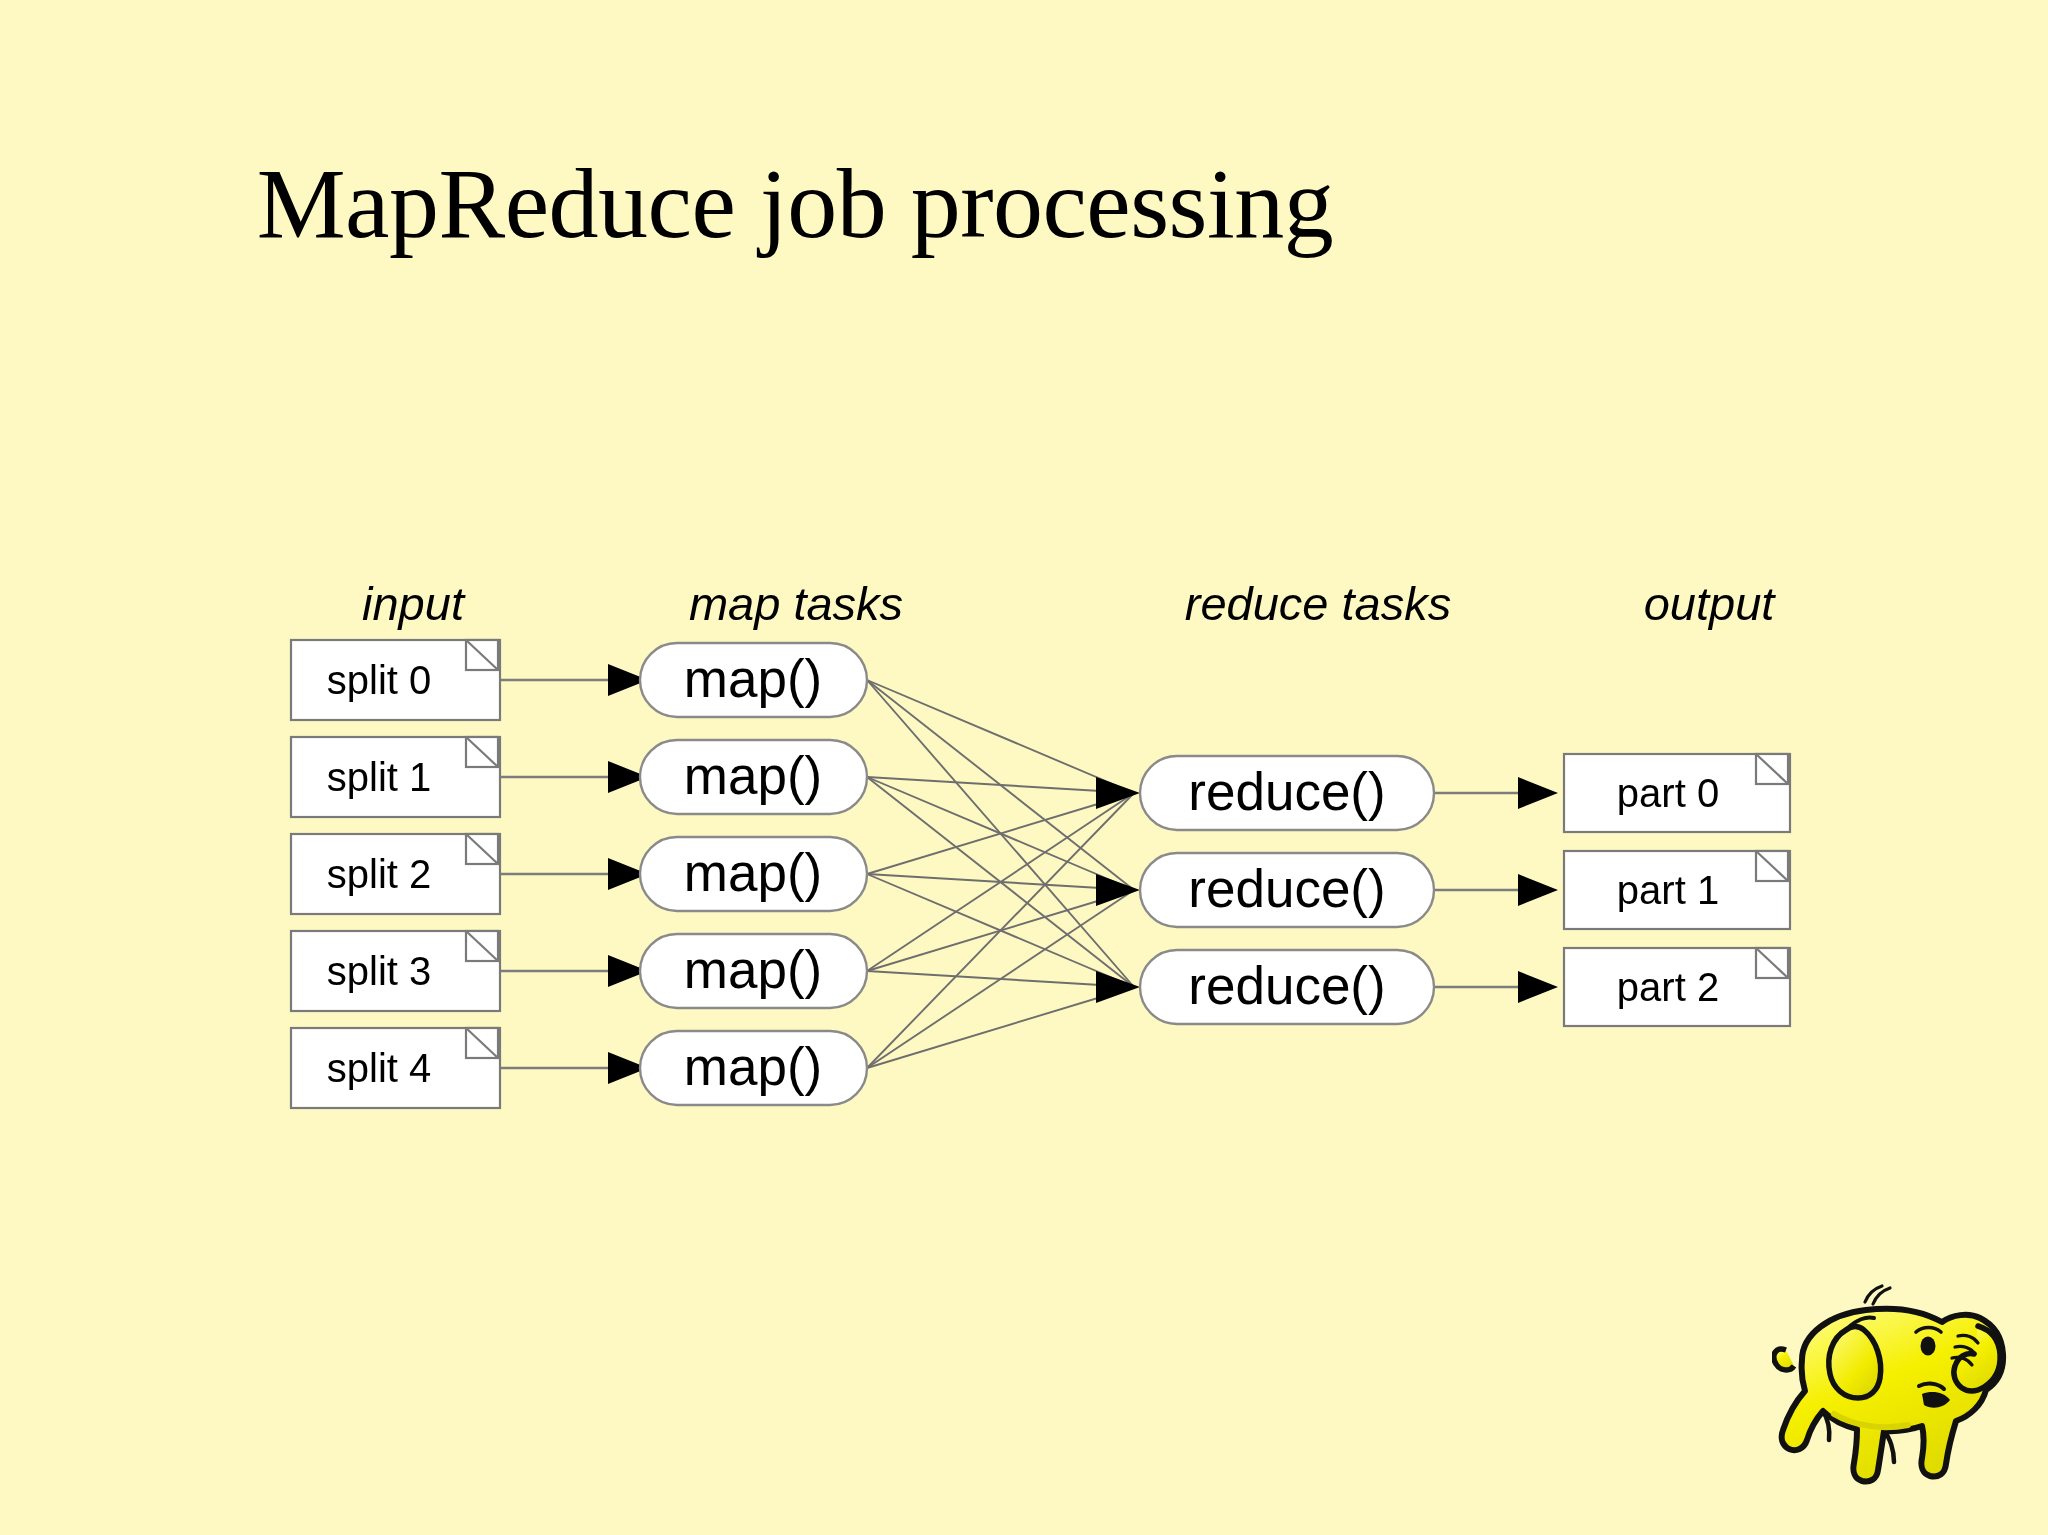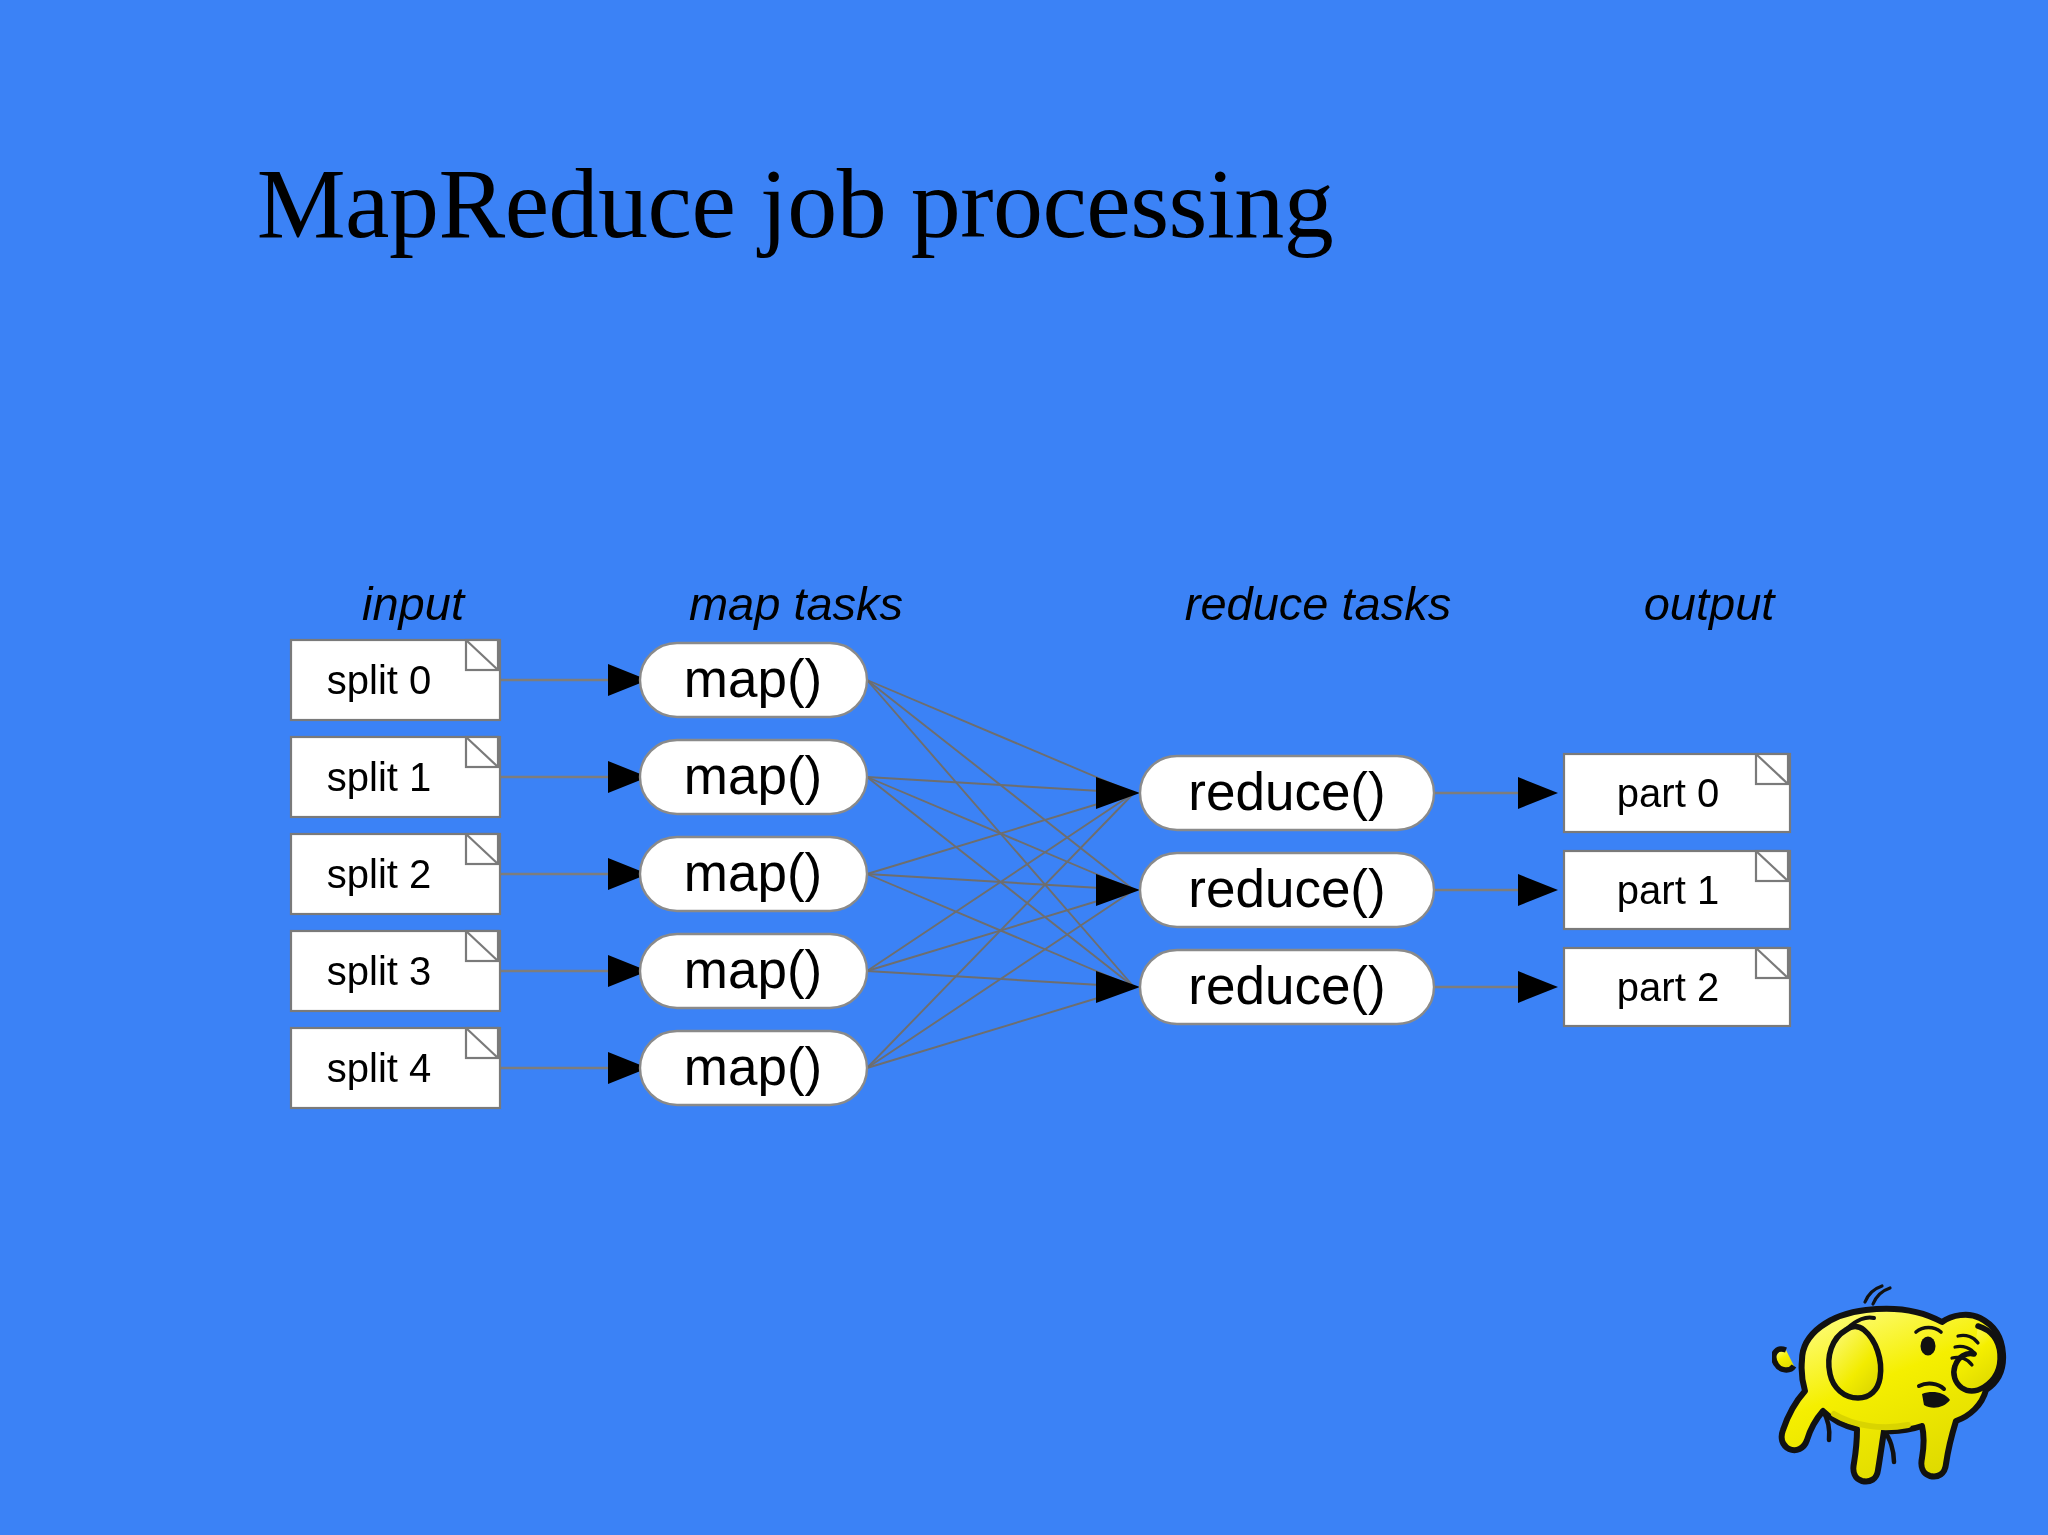--- a/index.html
+++ b/index.html
@@ -14,21 +14,21 @@
     position: relative;
     overflow: hidden;
     font-family: "Liberation Sans", sans-serif;
     -webkit-font-smoothing: antialiased;
   }
   #slide {
     position: absolute;
     left: 0; top: 0;
     width: 2048px;
     height: 1535px;
-    background: #3b82f6;
+    background: #fef9c3;
   }
   .slide-title {
     position: absolute;
     left: 0;
     top: 148px;
     width: 1590px;
     text-align: center;
     font-family: "Liberation Serif", "DejaVu Serif", serif;
     font-size: 100px;
     line-height: 1.12;

